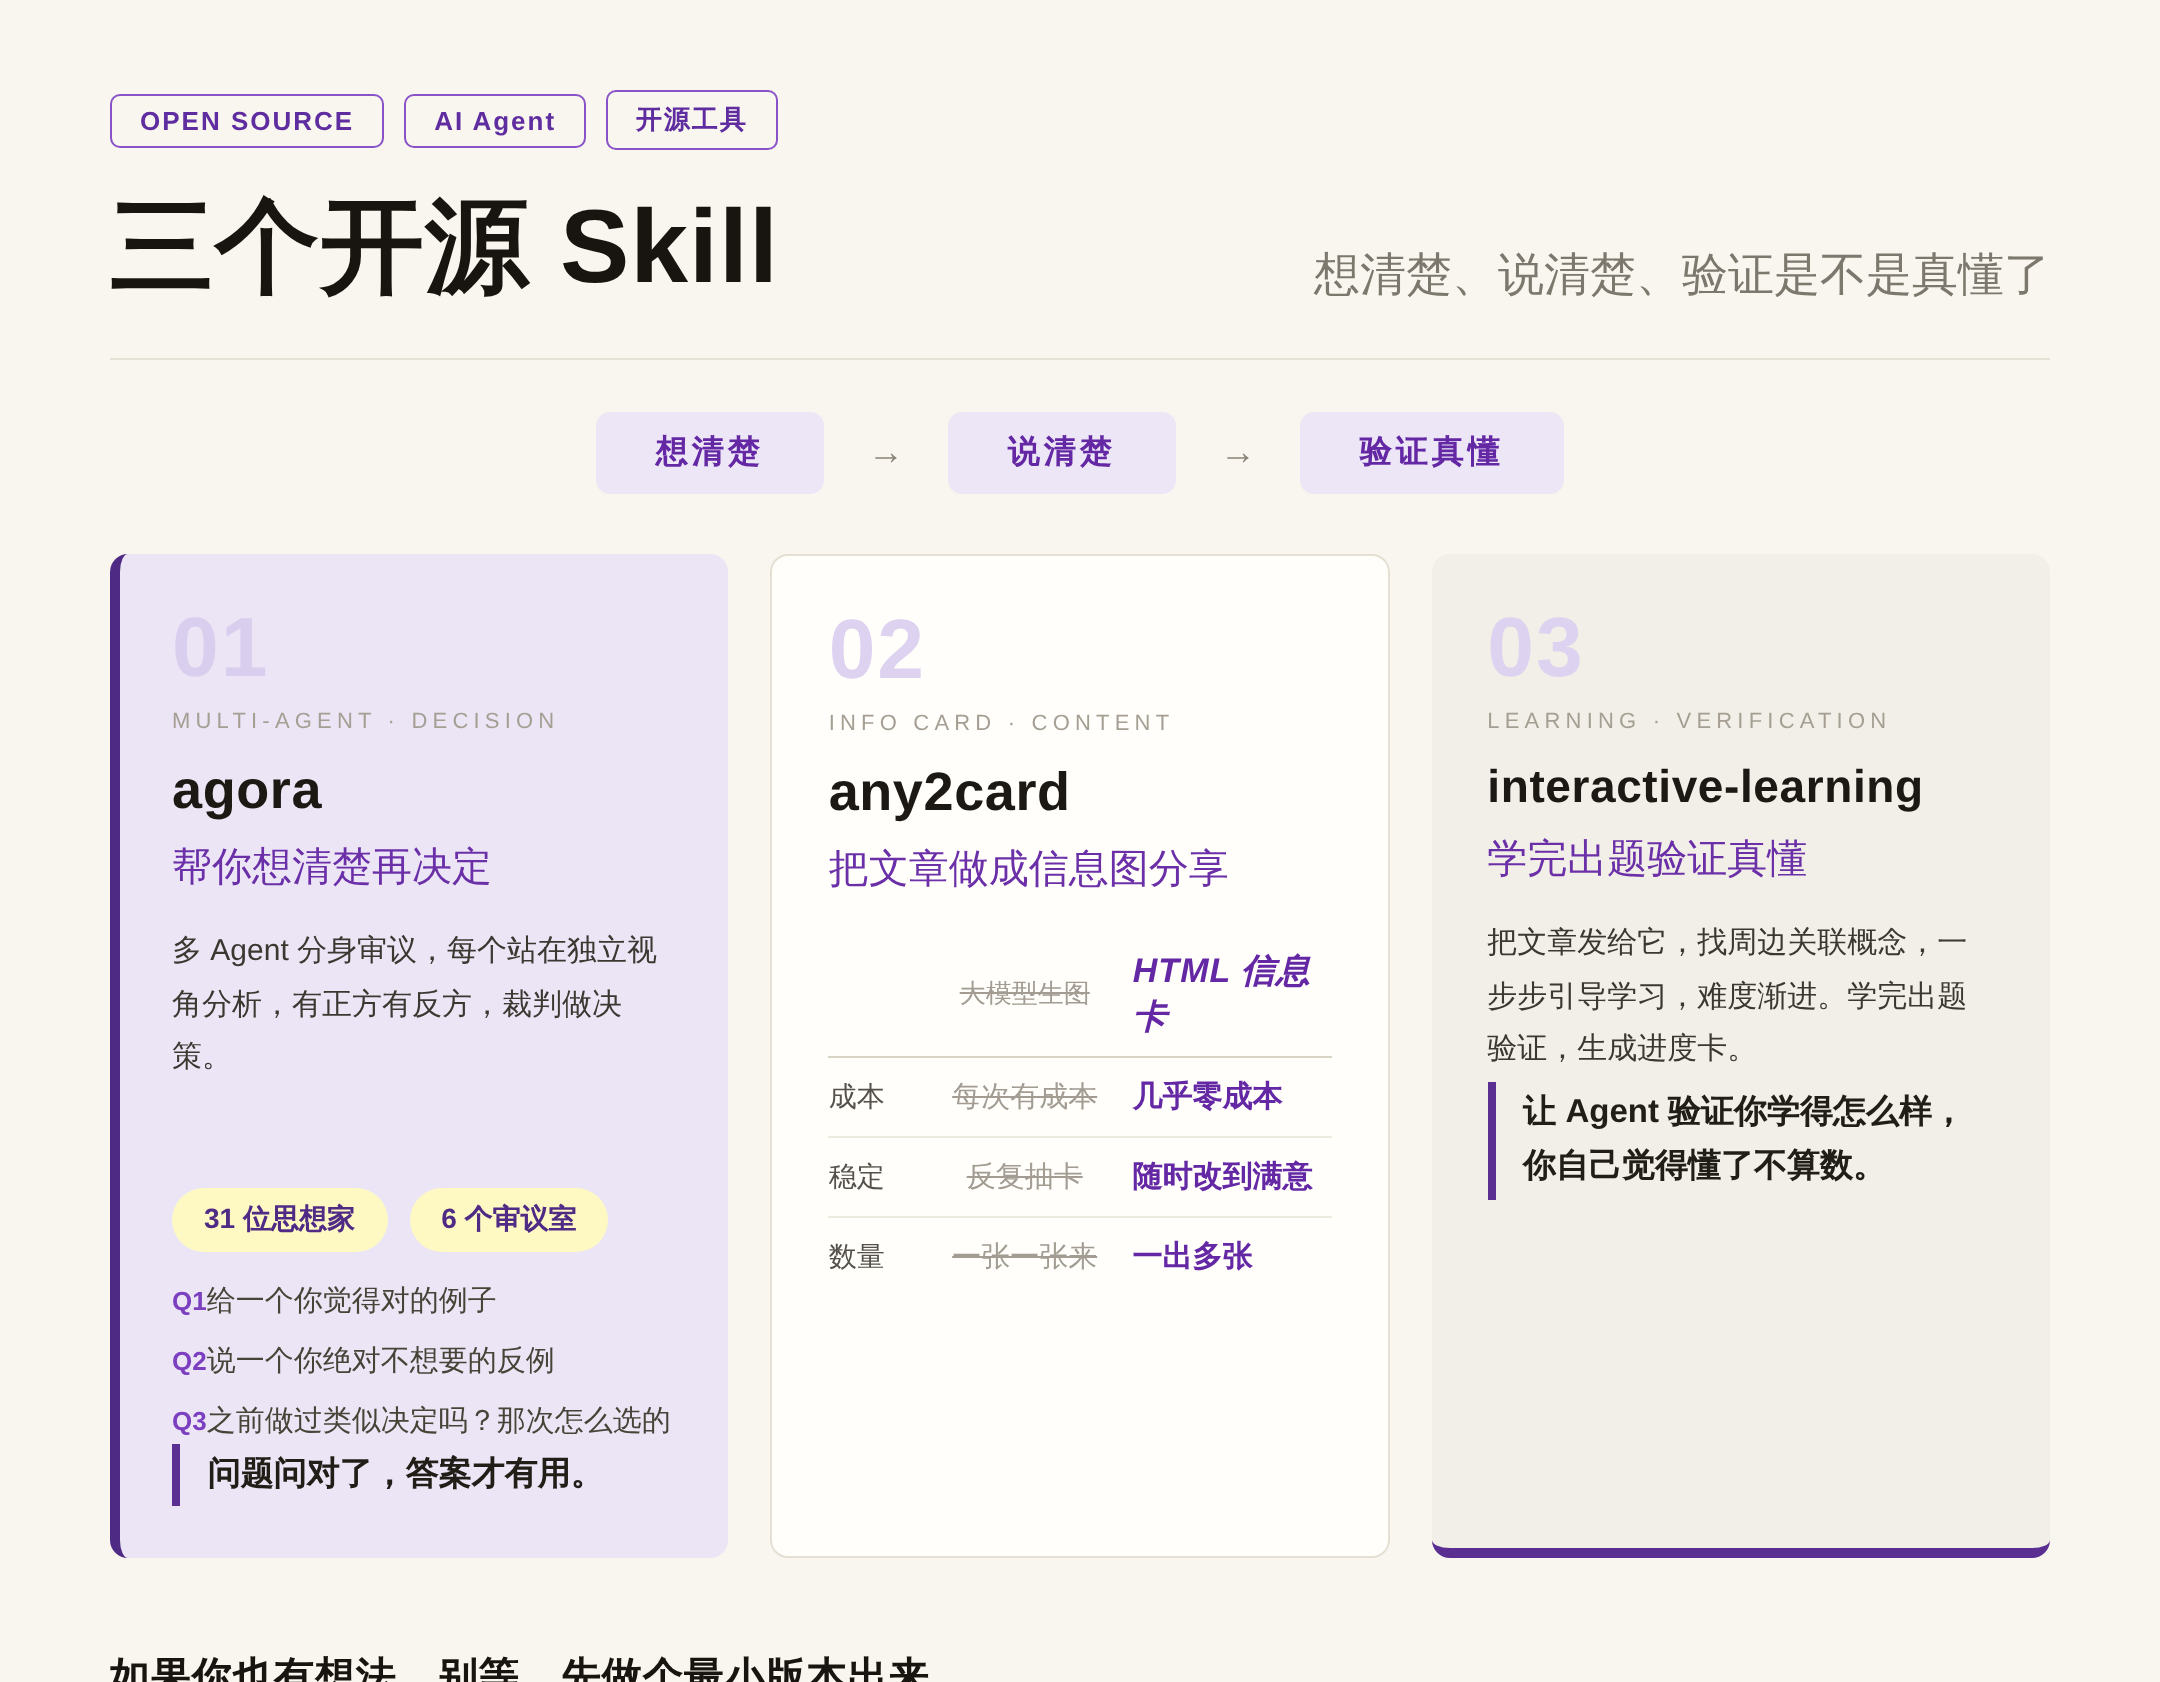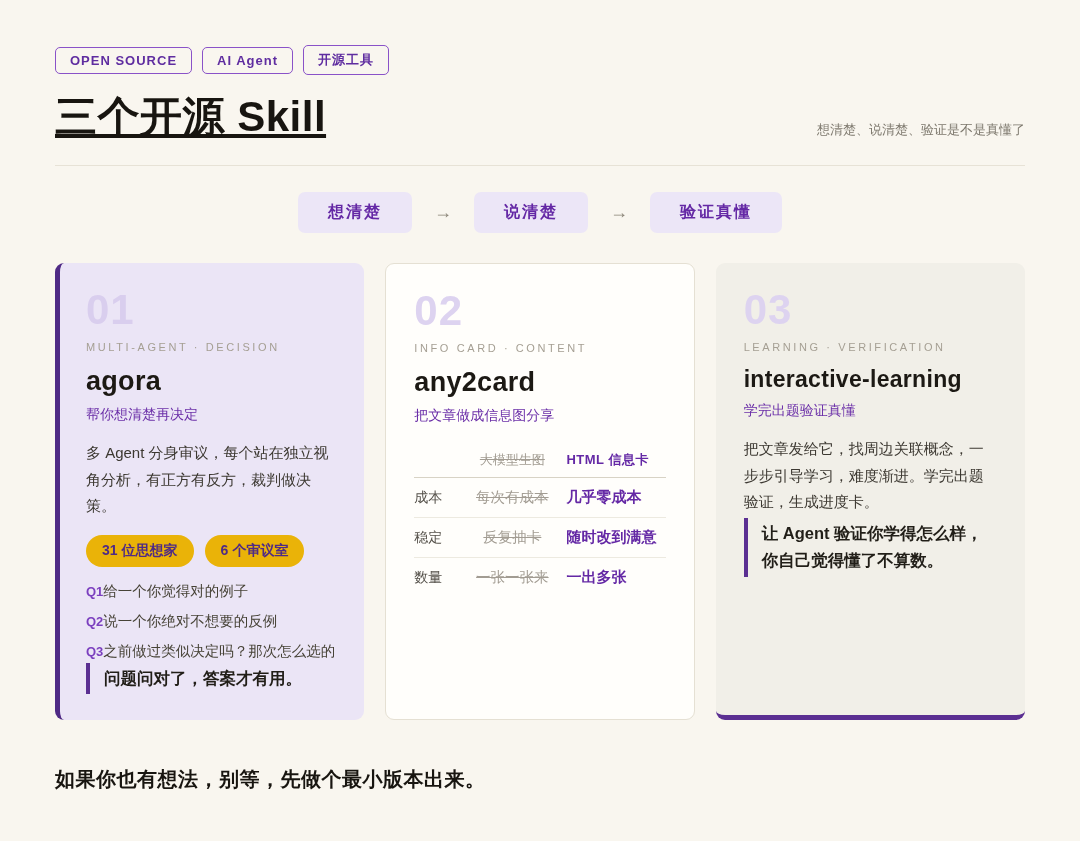--- a/index.html
+++ b/index.html
@@ -15,24 +15,24 @@
   
   .badges { display: flex; gap: 10px; align-items: center; }
   .badge {
     border: 1.5px solid #8a52c8; border-radius: 5px;
     padding: 5px 14px; font-size: 13px; font-weight: 700;
     color: #5f2da0; letter-spacing: 1px; background: transparent;
   }
 
   
   .header-row { display: flex; justify-content: space-between; align-items: flex-end; margin-top: 14px; }
-  .page-title { font-size: 42px; font-weight: 800; letter-spacing: 0.5px; color: #181510; text-decoration: underline; }
+  .page-title { font-size: 52px; font-weight: 800; letter-spacing: 0.5px; color: #181510; }
   .page-subtitle {
     font-family: "Liberation Serif", "DejaVu Serif", serif;
-    font-size: 13px; color: #7d786d; padding-bottom: 6px;
+    font-size: 23px; color: #7d786d; padding-bottom: 6px;
   }
   .divider { height: 1px; background: #e7e2d6; margin-top: 20px; }
 
   
   .flow { display: flex; justify-content: center; align-items: center; gap: 22px; margin-top: 26px; }
   .flow-step {
     background: #ece6f7; color: #6428a5; border-radius: 7px;
     padding: 10px 30px; font-size: 16px; font-weight: 700; letter-spacing: 2px;
   }
   .flow-arrow { color: #8b8578; font-size: 18px; }
@@ -44,31 +44,31 @@
   .card-2 { background: #fffefb; border: 1px solid #e5e0d3; }
   .card-3 { background: #f1efe8; border-bottom: 5px solid #5b2f92; }
 
   .card-number { font-size: 42px; font-weight: 800; line-height: 1; letter-spacing: 1px; color: #d9ceee; }
   .card-2 .card-number, .card-3 .card-number { color: #ddd3f0; }
   .card-kicker { margin-top: 10px; font-size: 11px; letter-spacing: 2.6px; color: #a59f93; }
   .card-name { margin-top: 13px; font-size: 27px; font-weight: 800; color: #1c1914; letter-spacing: 0.3px; }
   .card-3 .card-name { font-size: 23px; }
   .card-tagline {
     margin-top: 9px; font-family: "Liberation Serif", "DejaVu Serif", serif;
-    font-size: 14px; color: #6b2fa8;
+    font-size: 20px; color: #6b2fa8;
   }
   .card-body {
     margin-top: 16px; font-family: Liberation Sans, sans-serif;
     font-size: 15px; line-height: 1.78; color: #3c3831;
   }
 
   .chips { display: flex; gap: 11px; margin-top: 15px; }
   .chip {
-    background: #eab308; border-radius: 999px; padding: 7px 16px;
-    font-size: 14px; color: #4f2b85; font-weight: 600; white-space: nowrap;
+    background: #fef9c3; border-radius: 999px; padding: 7px 16px;
+    font-size: 14px; color: #4f2b85; font-weight: 600; white-space: nowrap; margin-top: 36px;
   }
   .chip .chip-value { font-weight: 800; margin-right: 4px; }
 
   .qa-list { margin-top: 15px; }
   .qa-row { display: flex; align-items: baseline; margin-top: 11px; }
   .qa-label { font-size: 13px; font-weight: 800; color: #7b3fbf; flex: 0 0 auto; }
   .qa-text {
     font-family: "Liberation Serif", "DejaVu Serif", serif;
     font-size: 14.5px; color: #474337;
   }
@@ -86,21 +86,21 @@
   }
   .cmp-row.cmp-head { padding: 6px 0 8px 0; border-bottom: 1px solid #d8d3c5; }
   .cmp-row:last-child { border-bottom: none; }
   .cmp-label { font-size: 14px; color: #55514a; }
   .cmp-old {
     text-align: center; font-family: "Liberation Serif", "DejaVu Serif", serif;
     font-size: 14.5px; color: #a29c92; text-decoration: line-through;
   }
   .cmp-head .cmp-old { font-size: 13px; font-family: Liberation Serif, serif; }
   .cmp-new { font-size: 15px; font-weight: 800; color: #6428a5; padding-left: 6px; }
-  .cmp-head .cmp-new { font-size: 13px; letter-spacing: 0.5px; }
+  .cmp-head .cmp-new { font-size: 17px; letter-spacing: 0.5px; font-style: italic; }
 
   
   .closing { margin-top: 46px; font-size: 20px; font-weight: 800; letter-spacing: 0.5px; color: #181510; }
 </style>
 </head>
 <body>
 
 <div class="page">
 
   <div class="badges">

